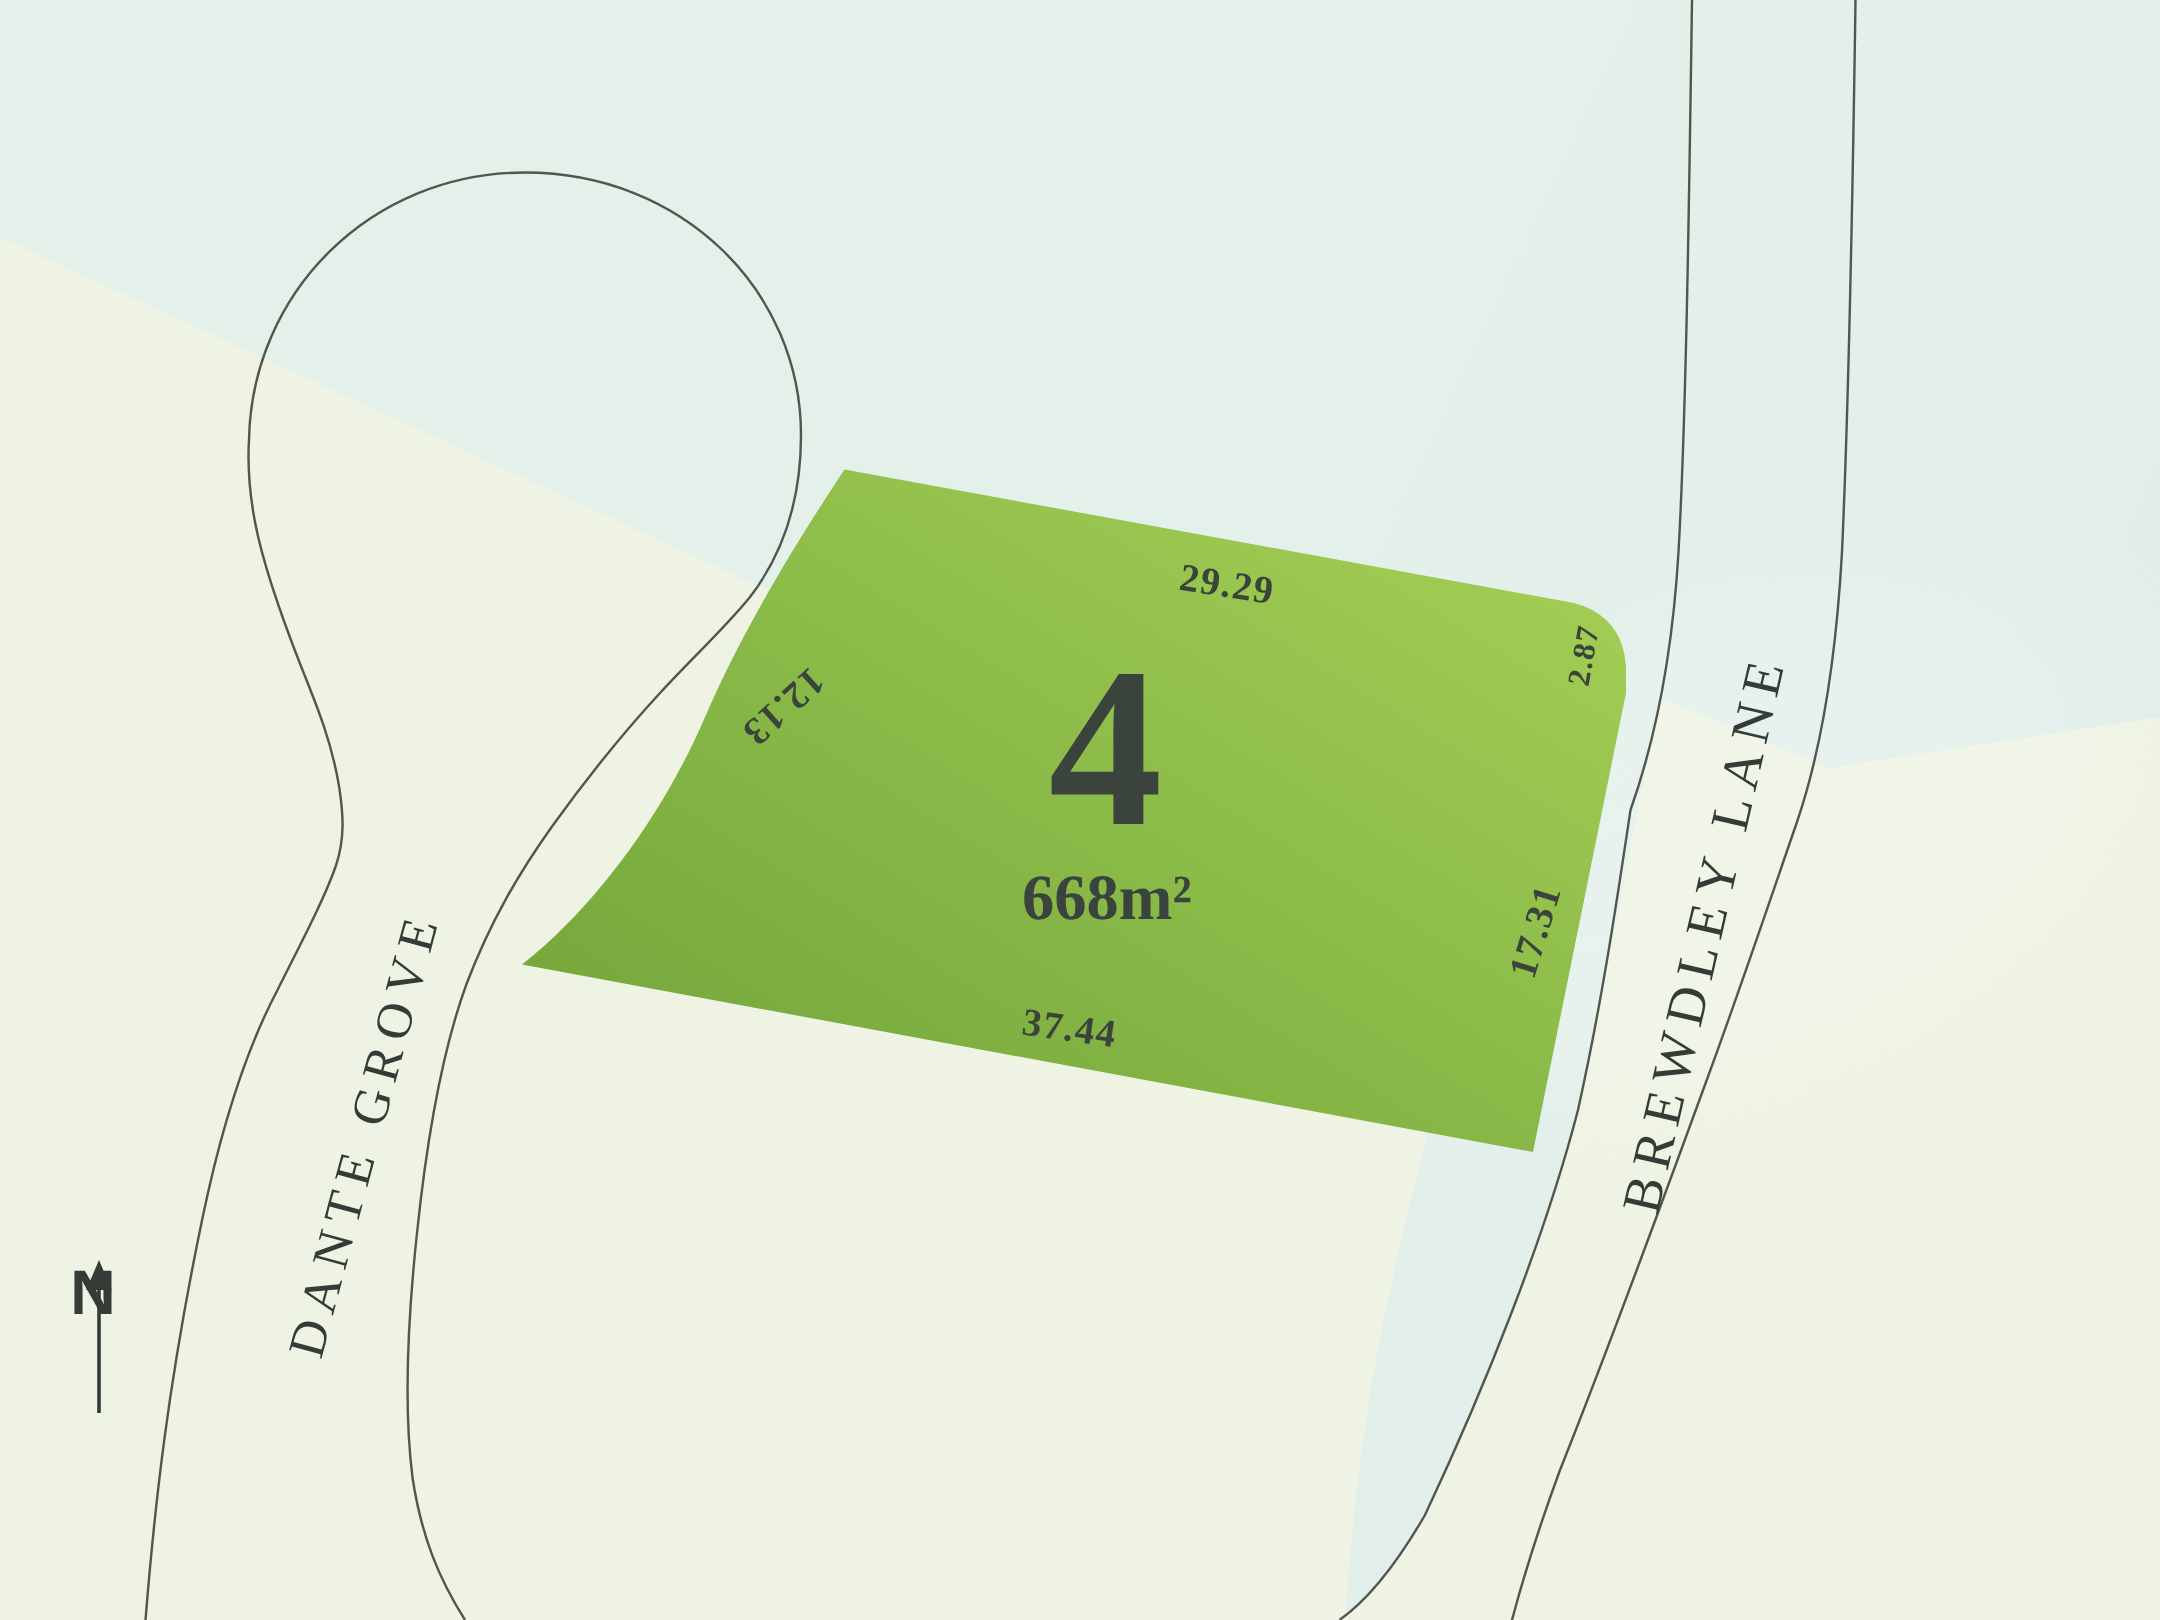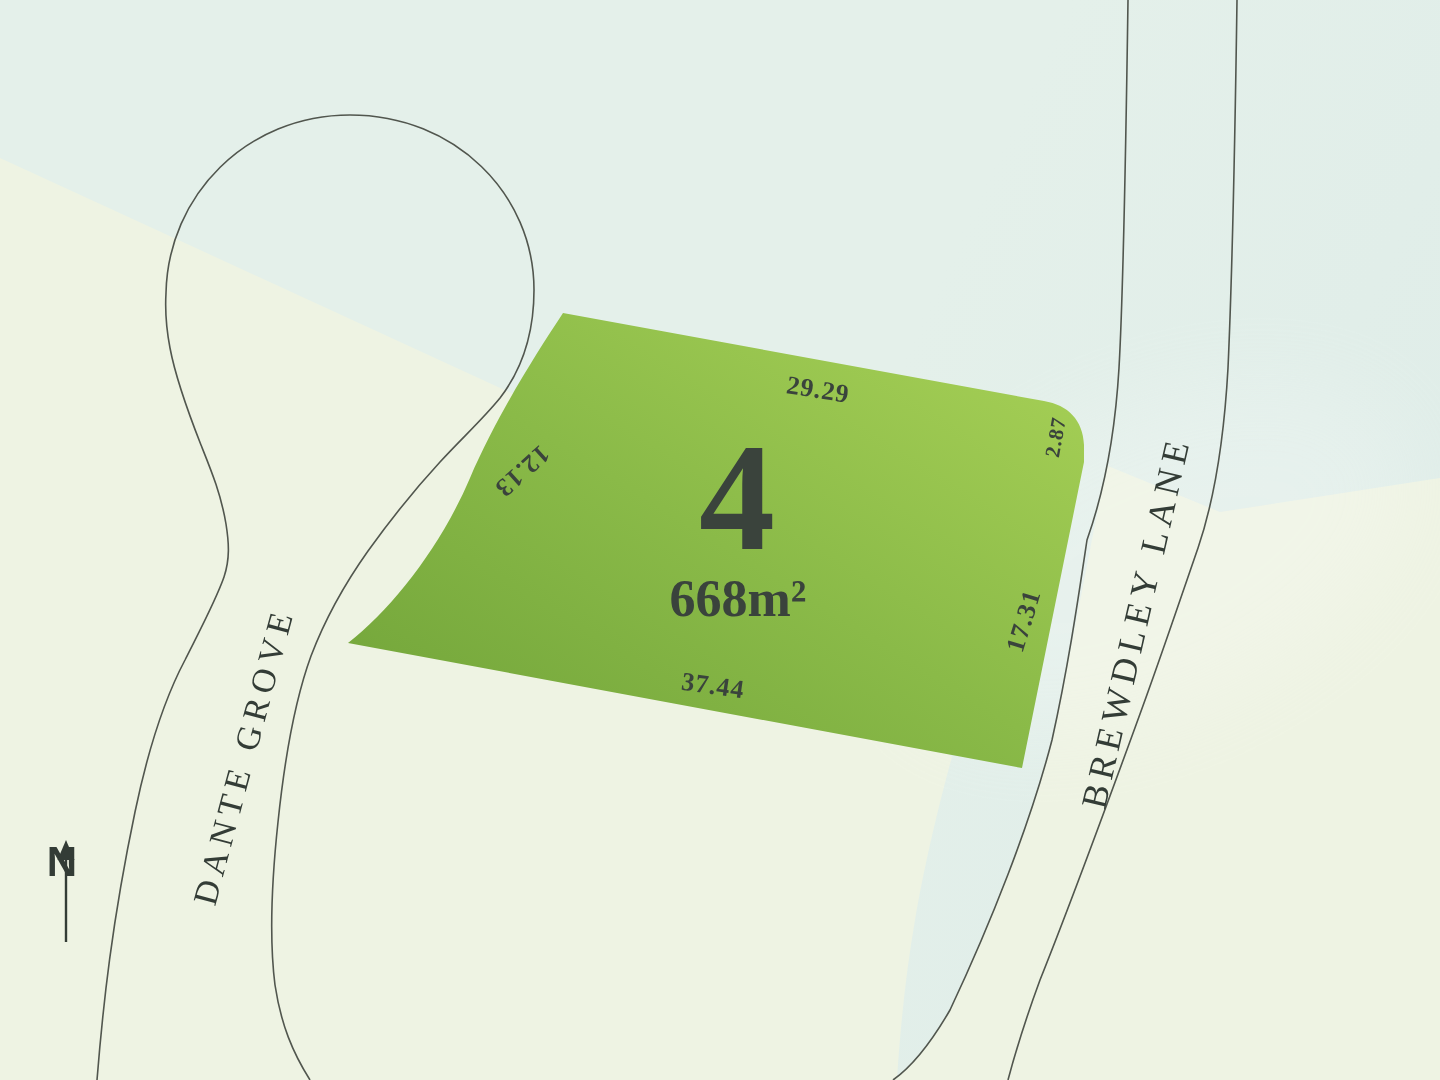--- a/index.html
+++ b/index.html
@@ -19,21 +19,21 @@
     user-select:none;
   }
   
   .lot-number{
     left:738px;top:498px;
     font-size:152px;font-weight:700;line-height:1;
     letter-spacing:2px;
   }
   .lot-area{
     left:738px;top:599px;
-    font-size:52px;font-weight:700;line-height:1;
+    font-size:43px;font-weight:700;line-height:1;
   }
   
   .dim{font-size:26px;font-weight:600;letter-spacing:1px;}
   .dim-top       {left:818px; top:390px; transform:translate(-50%,-50%) rotate(9deg);}
   .dim-top-right {left:1056px;top:437px; font-size:21px; transform:translate(-50%,-50%) rotate(-80deg);}
   .dim-right     {left:1024px;top:621px; transform:translate(-50%,-50%) rotate(-73deg);}
   .dim-bottom    {left:713px; top:686px; transform:translate(-50%,-50%) rotate(8deg);}
   .dim-left      {left:522px; top:471px; transform:translate(-50%,-50%) rotate(138deg);}
   
   .street{

